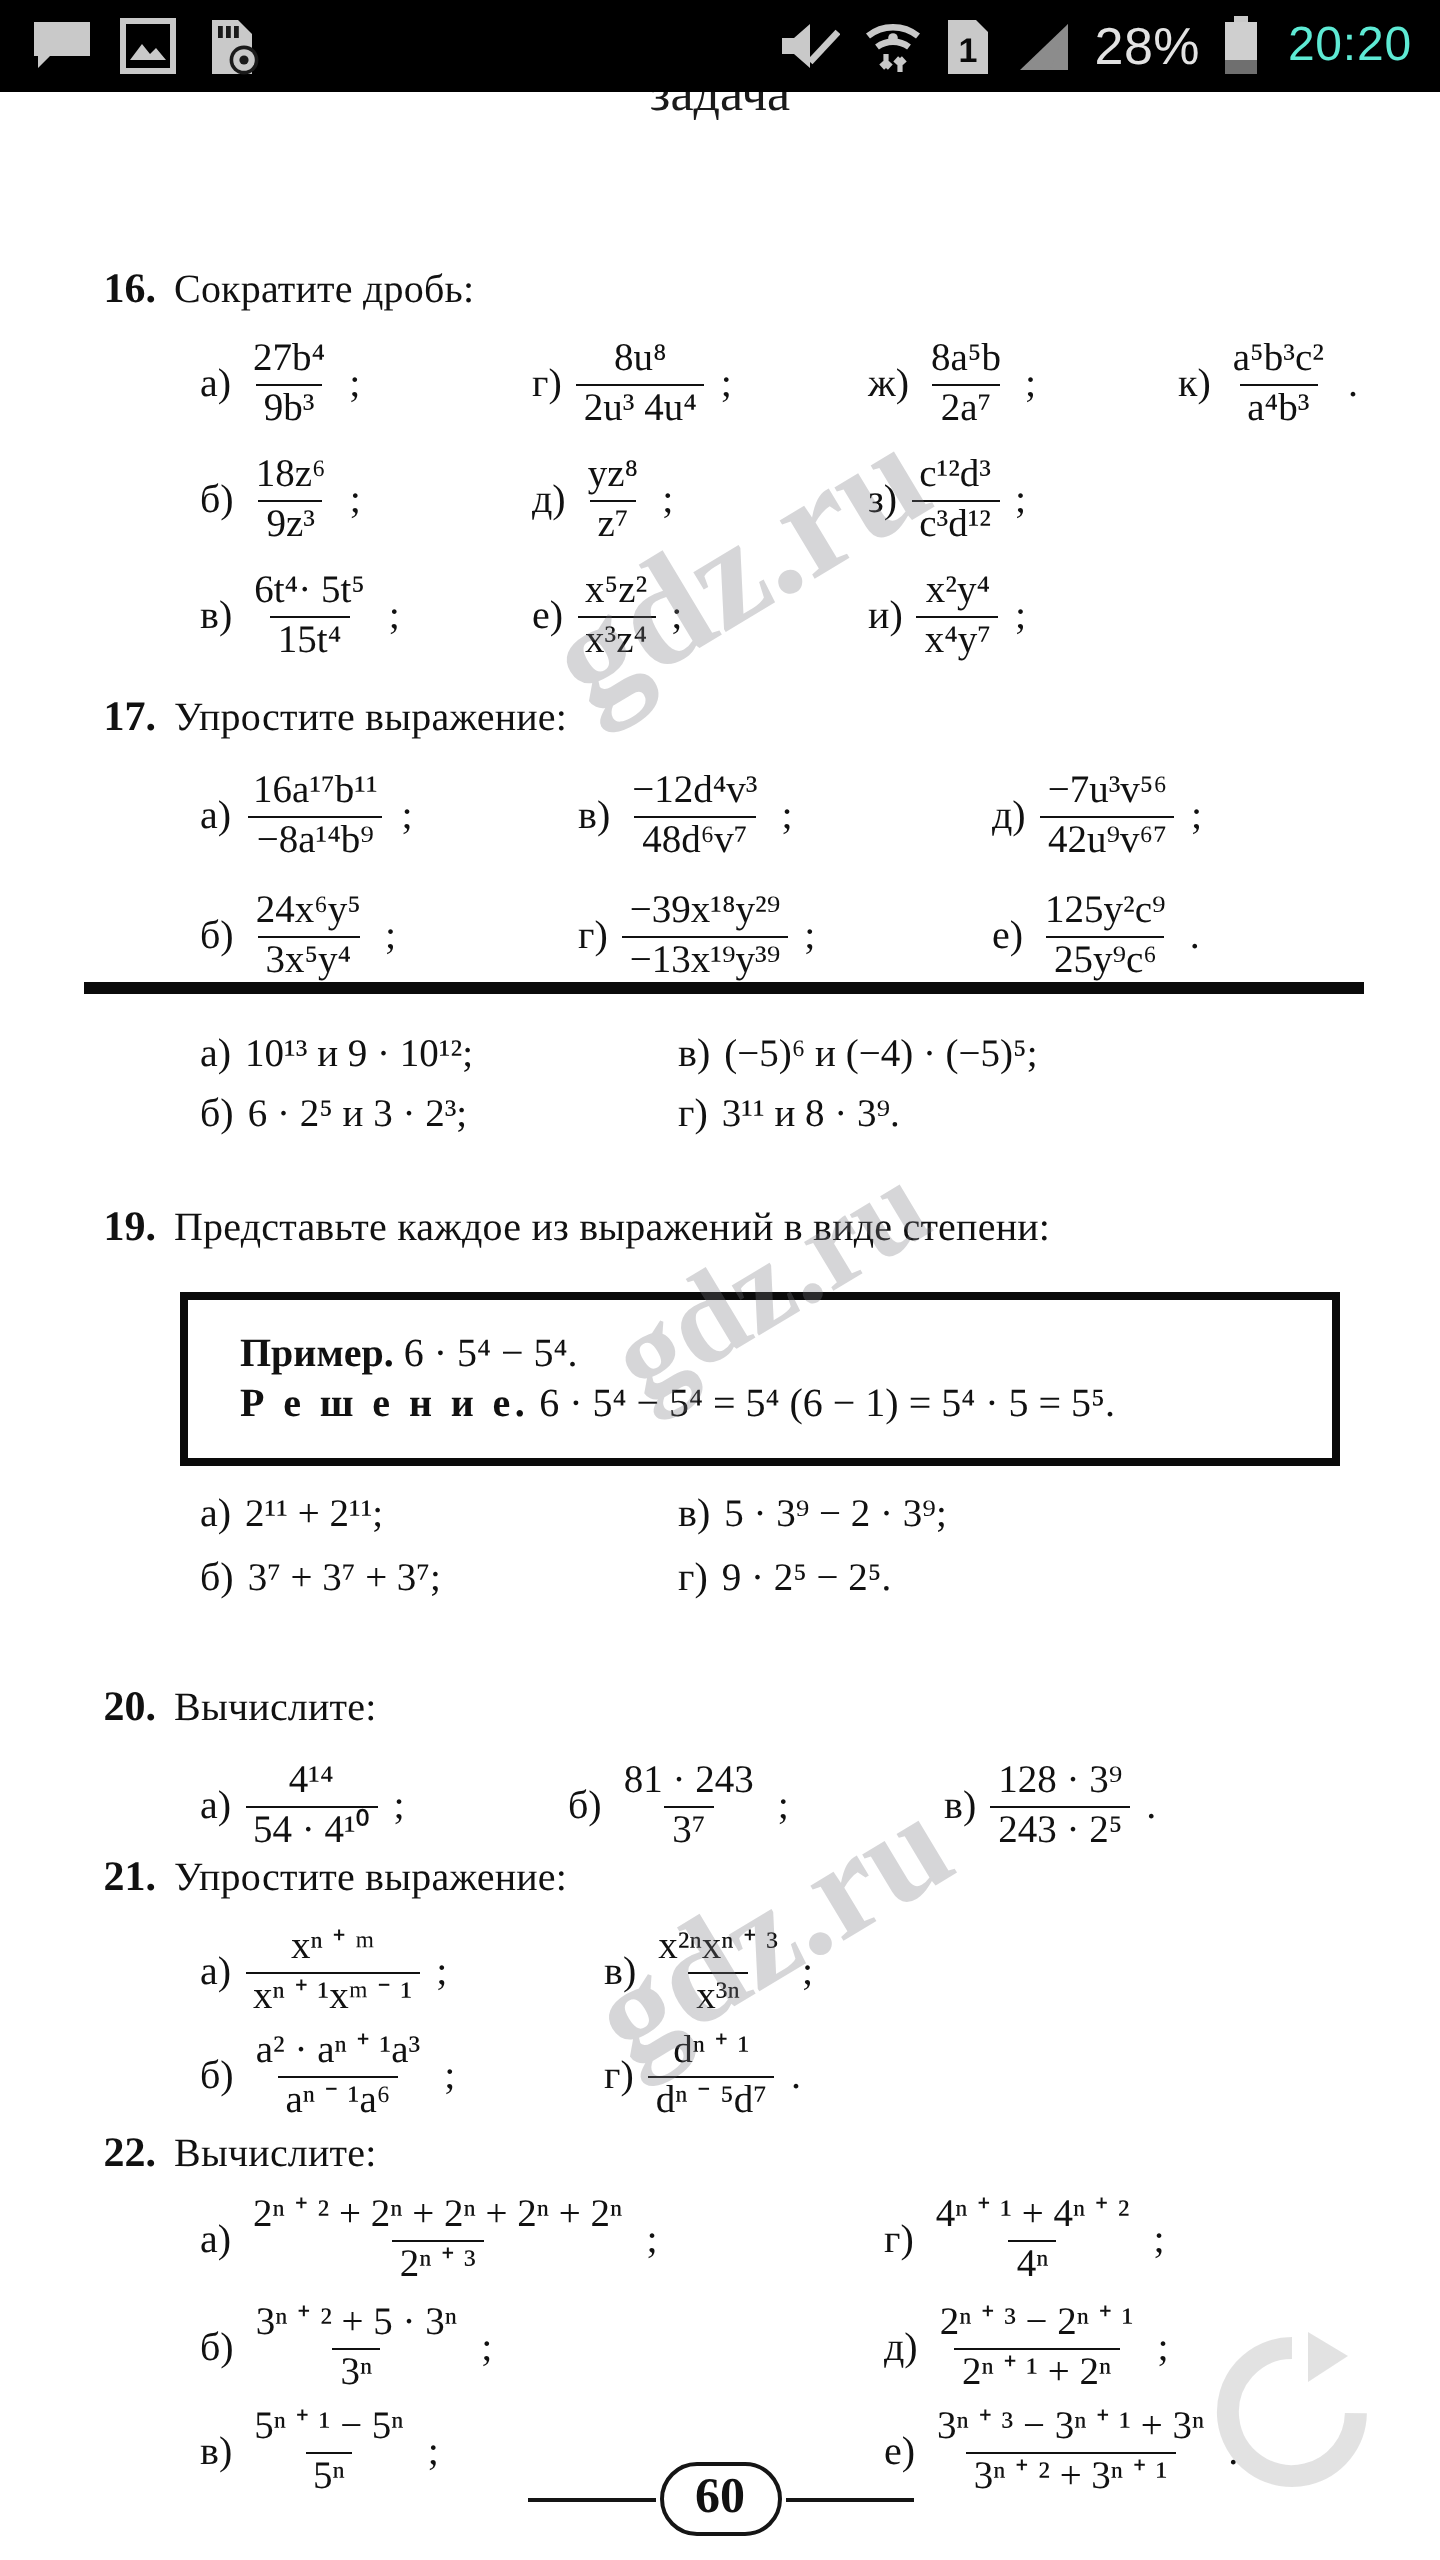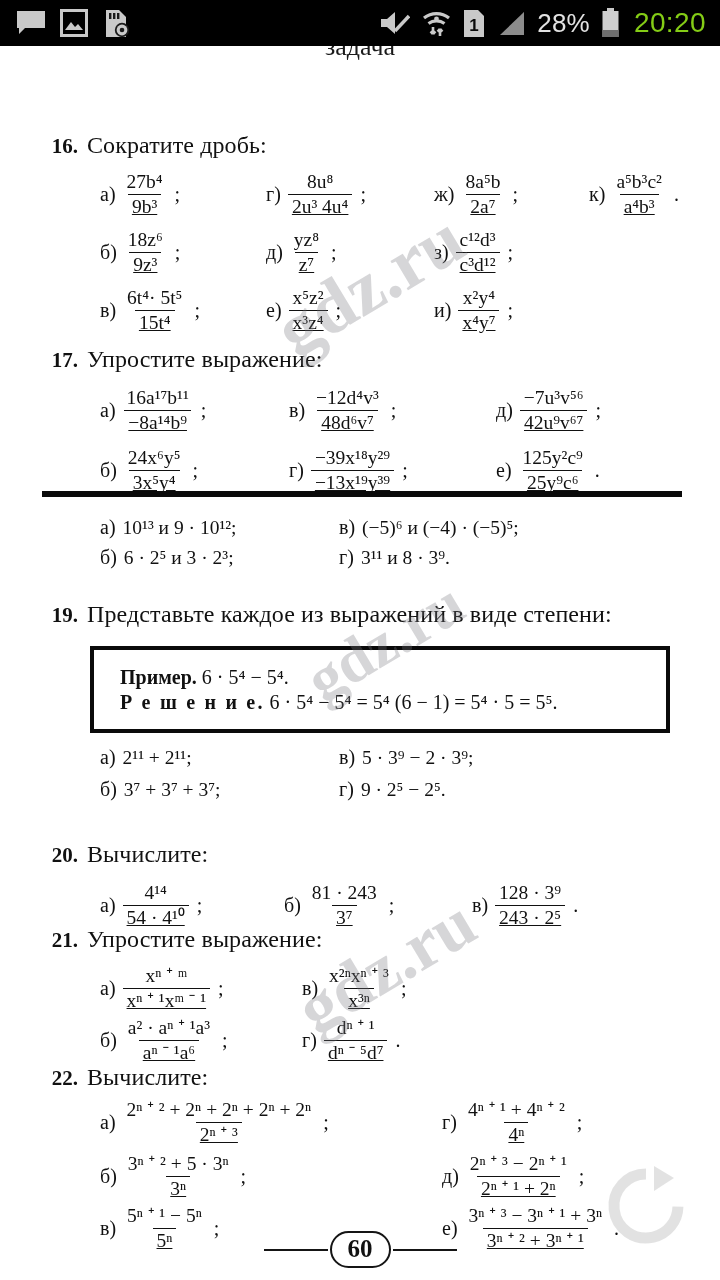--- a/index.html
+++ b/index.html
@@ -19,21 +19,21 @@
     background: #000; color: #e8e8e8;
     display: flex; align-items: center;
     font-family: "Liberation Sans", sans-serif;
     z-index: 40;
   }
   #sb-left { display: flex; align-items: center; gap: 14px; padding-left: 16px; }
   #sb-right { display: flex; align-items: center; gap: 11px; margin-left: auto; padding-right: 14px; }
   .sb-ico { display: inline-block; line-height: 0; }
   .sb-ico svg { display: block; }
   #sb-batt-pct { font-size: 26px; letter-spacing: .2px; color: #e2e2e2; }
-  #sb-clock { font-size: 28px; letter-spacing: .4px; color: #84cc16; margin-left: 3px; }
+  #sb-clock { font-size: 24px; letter-spacing: .4px; color: #5eead4; margin-left: 3px; }
 
   
   #page {
     position: absolute; top: 46px; left: 0; width: 720px; height: 1234px;
     background: #fff;
     color: #111;
   }
 
   
   #cropped-head {
@@ -44,36 +44,36 @@
     white-space: nowrap; overflow: hidden;
     z-index: 1;
   }
 
   #content { position: absolute; top: 0; left: 0; width: 720px; height: 1234px; z-index: 5; }
 
   
   .task { position: absolute; left: 44px; width: 660px; }
   .task-head { display: flex; align-items: baseline; gap: 9px; margin-bottom: 2px; }
   .task-num { font-weight: bold; font-size: 21px; min-width: 34px; text-align: right; }
-  .task-title { font-size: 24px; letter-spacing: .1px; }
+  .task-title { font-size: 20px; letter-spacing: .1px; }
 
   
   .items { position: relative; }
   .item { position: absolute; display: flex; align-items: center; gap: 7px; white-space: nowrap; }
   .lbl { font-size: 20px; font-style: normal; }
 
   
   .m { font-family: "Liberation Serif", serif; font-size: 19.5px; }
   .bld { font-weight: bold; }
 
   
   .frac { display: inline-flex; flex-direction: column; align-items: center; vertical-align: middle;
           font-size: 19.5px; line-height: 1.12; }
   .frac .num { padding: 0 4px 1px 4px; }
-  .frac .den { padding: 1px 4px 0 4px; border-top: 1.6px solid #111; text-decoration: underline; }
+  .frac .den { padding: 1px 4px 0 4px; border-top: 1.6px solid #111; }
   .semi { font-size: 20px; margin-left: 1px; align-self: center; }
 
   
   #divider { position: absolute; left: 42px; width: 640px; height: 6px; background: #0a0a0a; }
 
   
   #example-box {
     position: absolute; left: 90px; width: 580px;
     border: 4px solid #0a0a0a; background: #fff;
     padding: 14px 18px 13px 26px;

